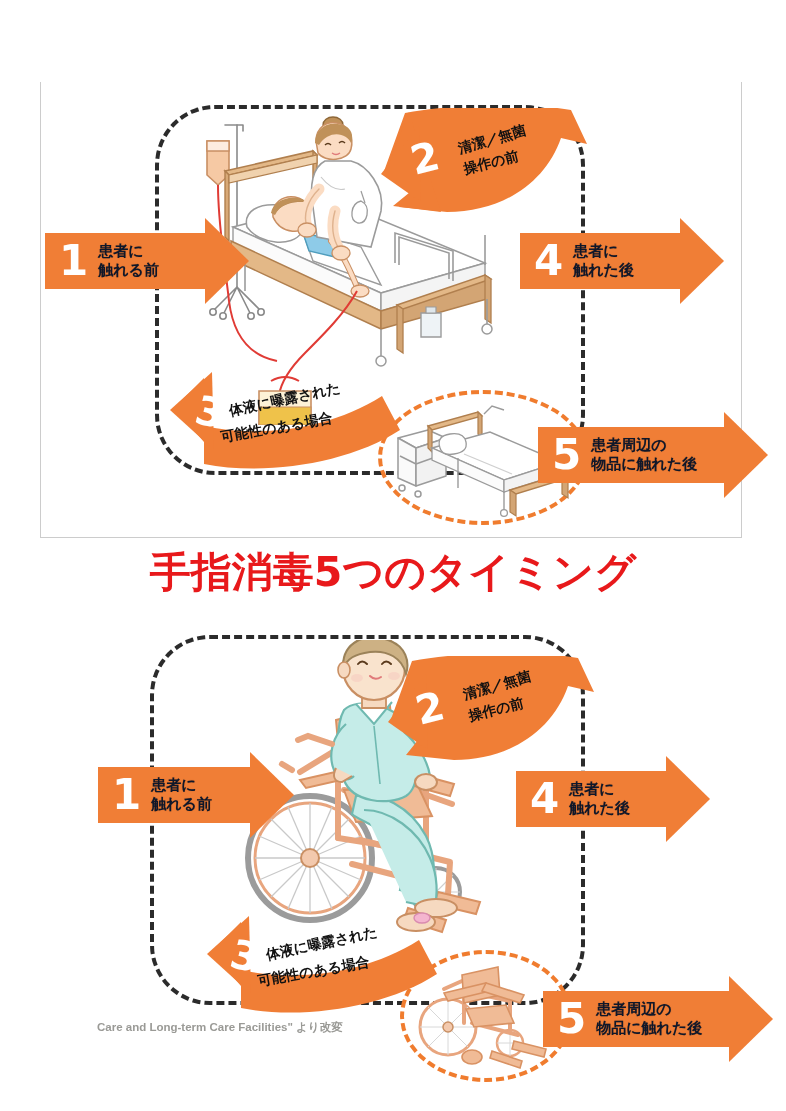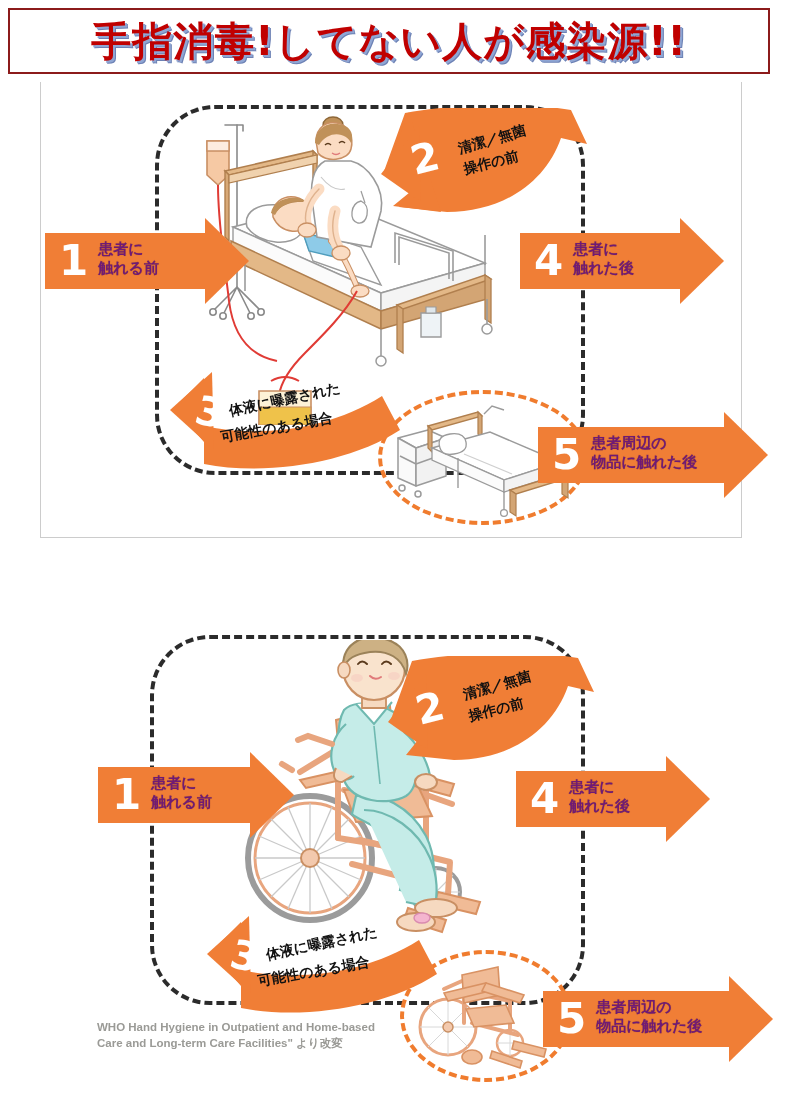--- a/index.html
+++ b/index.html
@@ -82,23 +82,23 @@
     width:0;height:0;border-top:43px solid transparent;
     border-bottom:43px solid transparent;
     border-left:44px solid #f07e36;
   }
   .arrow-num{
     color:#ffffff;font-size:42px;font-weight:bold;line-height:1;
     font-family:"DejaVu Sans","Liberation Sans",sans-serif;
     margin-right:10px;
   }
   .arrow-label{
-    color:#701a75;font-size:15px;font-weight:bold;line-height:1.25;
+    color:#0f172a;font-size:15px;font-weight:bold;line-height:1.25;
     white-space:nowrap;
-    font-family:Liberation Mono, monospace;
+    font-family:Liberation Serif, serif;
     text-shadow:0 0 1px rgba(0,0,0,.3);
   }
 
   
   .curved{position:absolute;}
   .curved .clabel{
     position:absolute;color:#111;font-weight:bold;font-size:14px;
     line-height:1.3;white-space:nowrap;
     font-family:"DejaVu Sans","Liberation Sans",sans-serif;
   }
@@ -116,23 +116,20 @@
   .credit div{white-space:nowrap;}
 
   
   .illus{position:absolute;}
 </style>
 </head>
 <body>
 
 <div class="page">
 
-  <div class="title-box">
-    <div class="title-text">手指消毒!してない人が感染源!!</div>
-  </div>
 
   <div class="upper-frame"></div>
 
   <div class="scene scene-top">
 
     <div class="zone zone-top"></div>
 
     <div class="orange-zone oz-top"></div>
 
     <svg class="illus" style="left:185px;top:25px;" width="370" height="310" viewBox="0 0 370 310">
@@ -311,20 +308,23 @@
         <div class="arrow-num">5</div>
         <div>
           <div class="arrow-label">患者周辺の</div>
           <div class="arrow-label">物品に触れた後</div>
         </div>
       </div>
       <div class="arrow-head"></div>
     </div>
   </div>
 
+  <div class="mid-heading">
+    <span>手指消毒5つのタイミング</span>
+  </div>
 
   <div class="scene scene-bottom">
 
     <div class="zone zone-bottom"></div>
     <div class="orange-zone oz-bottom"></div>
 
     <svg class="illus" style="left:240px;top:20px;" width="280" height="300" viewBox="0 0 280 300">
 
       <circle cx="70" cy="218" r="62" fill="#ffffff" stroke="#9b9b9b" stroke-width="6"></circle>
       <circle cx="70" cy="218" r="55" fill="#ffffff" stroke="#e8a57e" stroke-width="3"></circle>
@@ -486,17 +486,16 @@
         <div>
           <div class="arrow-label">患者周辺の</div>
           <div class="arrow-label">物品に触れた後</div>
         </div>
       </div>
       <div class="arrow-head"></div>
     </div>
   </div>
 
   <div class="credit">
-    <div>WHO Hand Hygiene in Outpatient and Home-based</div>
     <div>Care and Long-term Care Facilities" より改変</div>
   </div>
 
 </div>
 
 </body></html>

